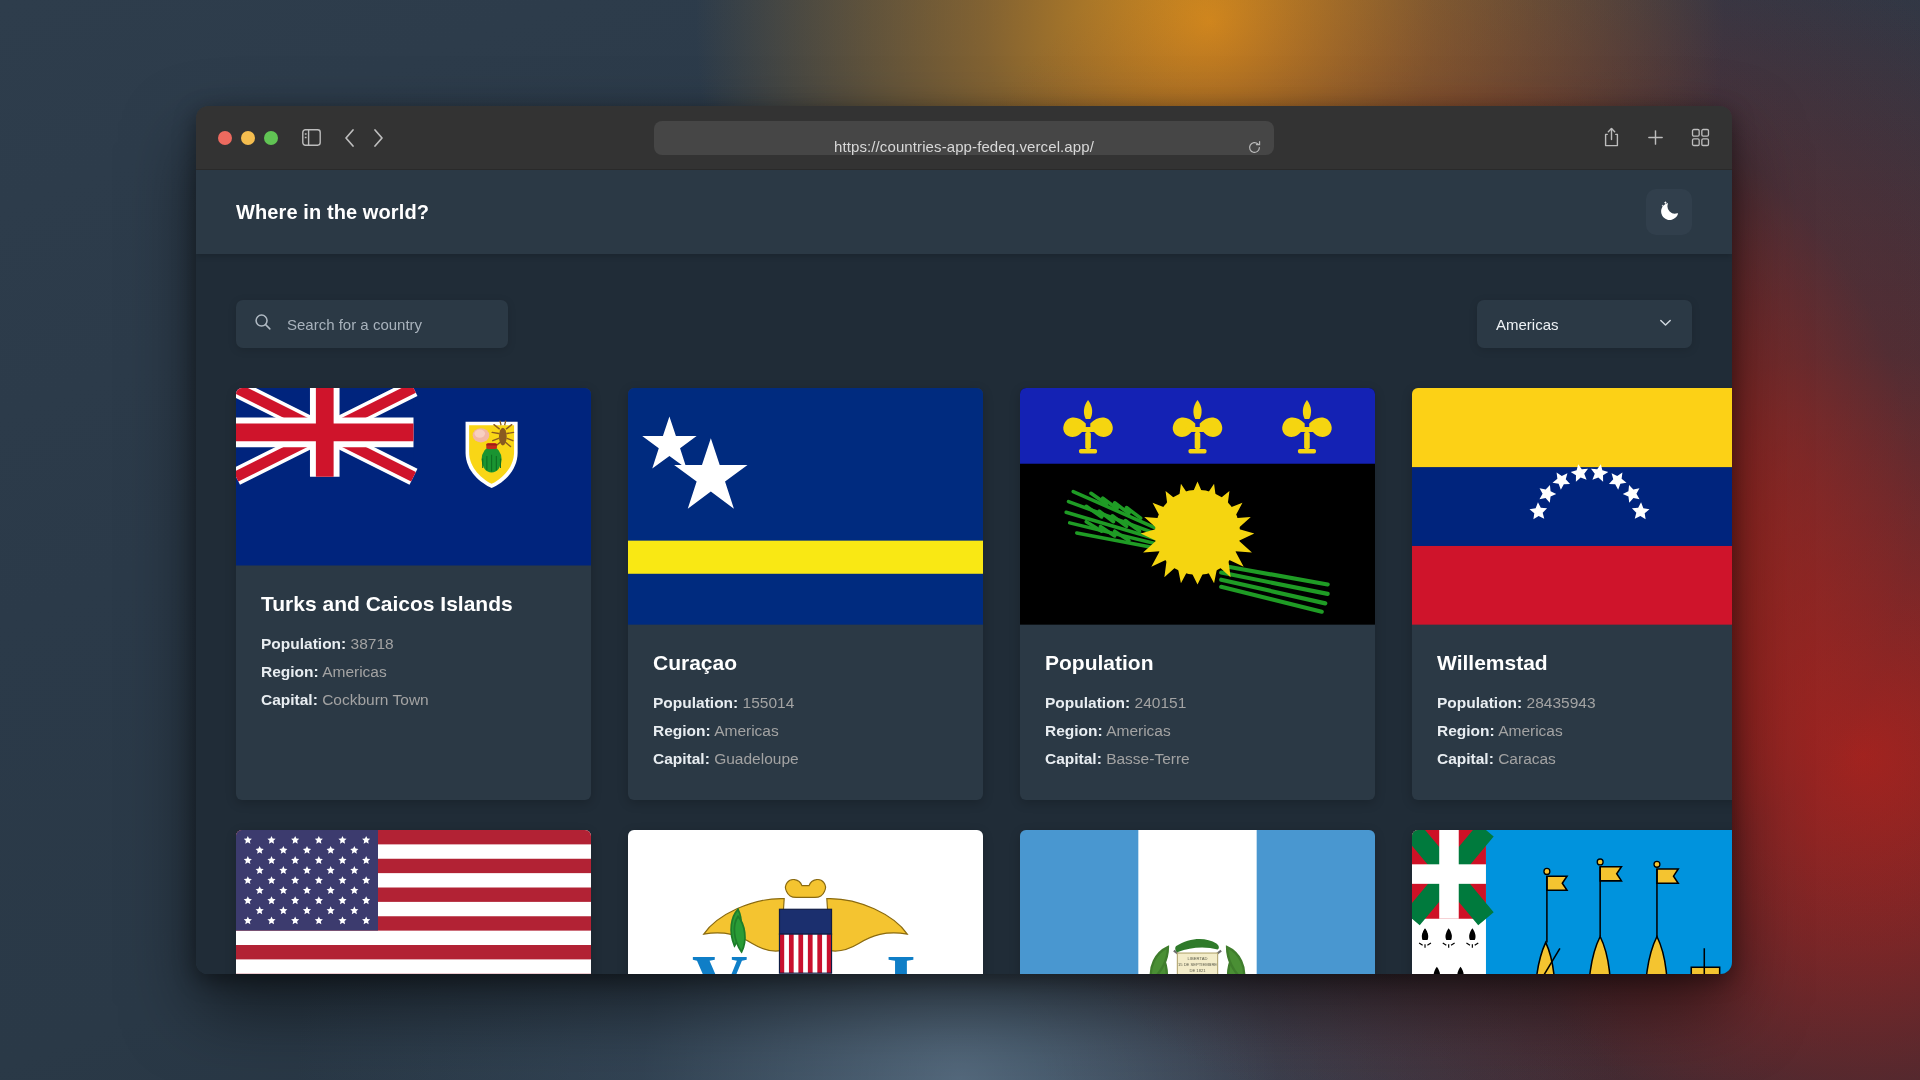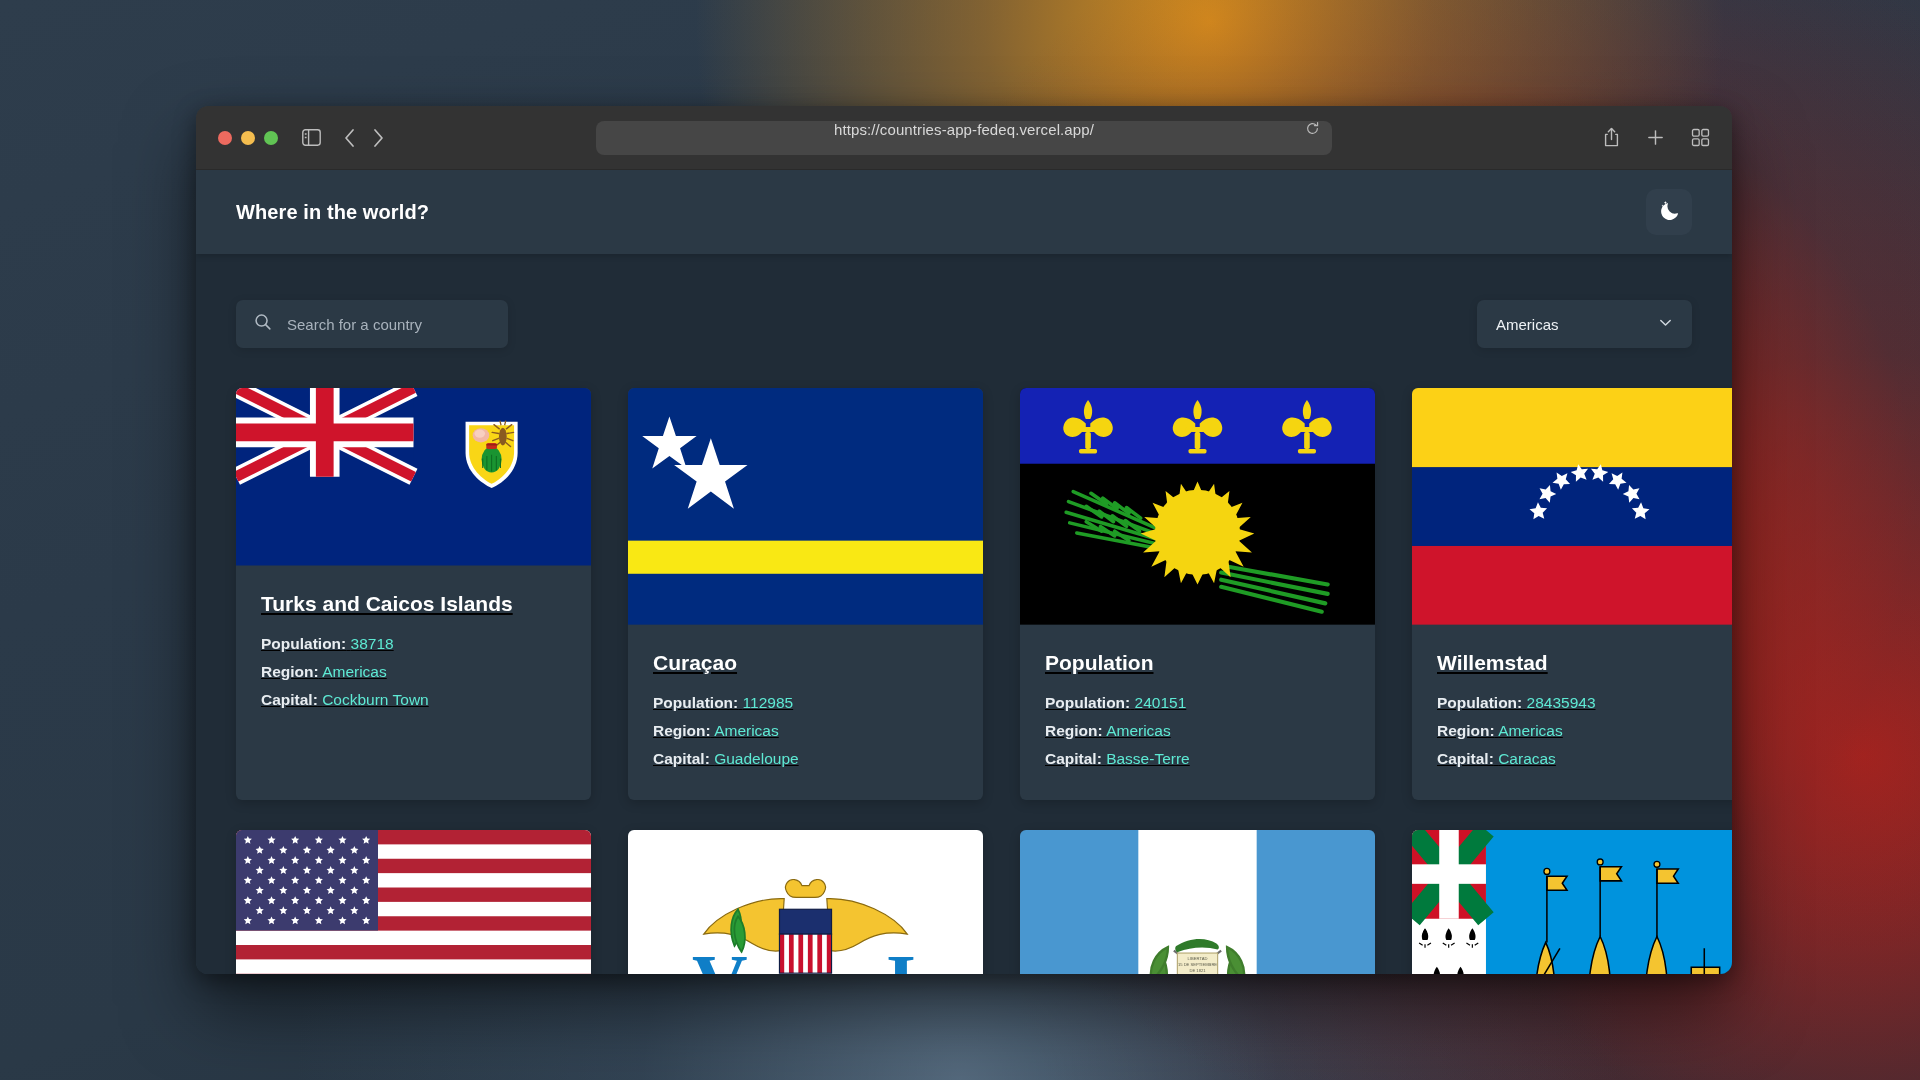--- a/index.html
+++ b/index.html
@@ -44,24 +44,24 @@
   .dot { width:14px; height:14px; border-radius:50%; }
   .dot.red{background:#ed6a5f;} .dot.yellow{background:#f4bd4f;} .dot.green{background:#61c454;}
 
   .tb-icon { color:#bdbdbd; display:flex; align-items:center; justify-content:center; }
   #sidebar-toggle { margin-left:24px; }
   #nav-back { margin-left:22px; }
   #nav-forward { margin-left:16px; }
 
   #url-bar {
     position:absolute; left:50%; transform:translateX(-50%);
-    width:736px; height:34px;
+    width:620px; height:34px;
     background:#464646;
     border-radius:8px;
-    display:flex; align-items:flex-start; justify-content:center;
+    display:flex; align-items:flex-end; justify-content:center;
     padding:0 14px;
   }
   #url-text {
     color:#d8d8d8; font-size:15px; letter-spacing:0.1px;
     white-space:nowrap;
   }
   #reload-icon { position:absolute; right:12px; color:#b8b8b8; }
 
   #tb-right { margin-left:auto; display:flex; align-items:center; gap:26px; }
 
@@ -127,26 +127,26 @@
   }
   .country-card {
     background:#2b3945;
     border-radius:6px;
     overflow:hidden;
     box-shadow:0 3px 11px rgba(0,0,0,0.2);
     cursor:pointer;
   }
   .flag-wrap { width:100%; display:block; background:#2b3945; line-height:0; }
   .flag-wrap svg { width:100%; display:block; }
-  .card-body { padding:26px 25px 32px 25px;text-decoration:underline; }
+  .card-body { padding:26px 25px 32px 25px; }
   .card-title { color:#ffffff; font-size:21px; font-weight:bold; margin-bottom:19px; }
   .card-line { color:#e8edf1; font-size:15.5px; margin-bottom:10px; }
   .card-line:last-child { margin-bottom:0; }
   .card-line .lbl { font-weight:bold; }
-  .card-line .val { font-weight:normal; color:#5eead4;margin-top:13px; }
+  .card-line .val { font-weight:normal; color:#a3a3a3;margin-top:13px; }
 </style>
 </head>
 <body>
 
 <div id="wallpaper"></div>
 
 <div id="browser-window">
 
   <div id="titlebar">
     <div class="traffic">
@@ -305,21 +305,21 @@
             <g fill="#ffffff">
               <path d="M72 30 l11 33 h35 l-28 21 11 34 -29 -21 -29 21 11 -34 -28 -21 h35 z" transform="translate(-2,18) scale(1.0)"></path>
               <path d="M140 85 l15 45 h47 l-38 28 15 46 -39 -29 -39 29 15 -46 -38 -28 h47 z"></path>
             </g>
           </svg>
         </div>
         <div class="card-body">
           <div class="card-title">Curaçao</div>
           <div class="card-line">
             <span class="lbl">Population:</span>
-            <span class="val">112985</span>
+            <span class="val">155014</span>
           </div>
           <div class="card-line">
             <span class="lbl">Region:</span>
             <span class="val">Americas</span>
           </div>
           <div class="card-line">
             <span class="lbl">Capital:</span>
             <span class="val">Guadeloupe</span>
           </div>
         </div>

